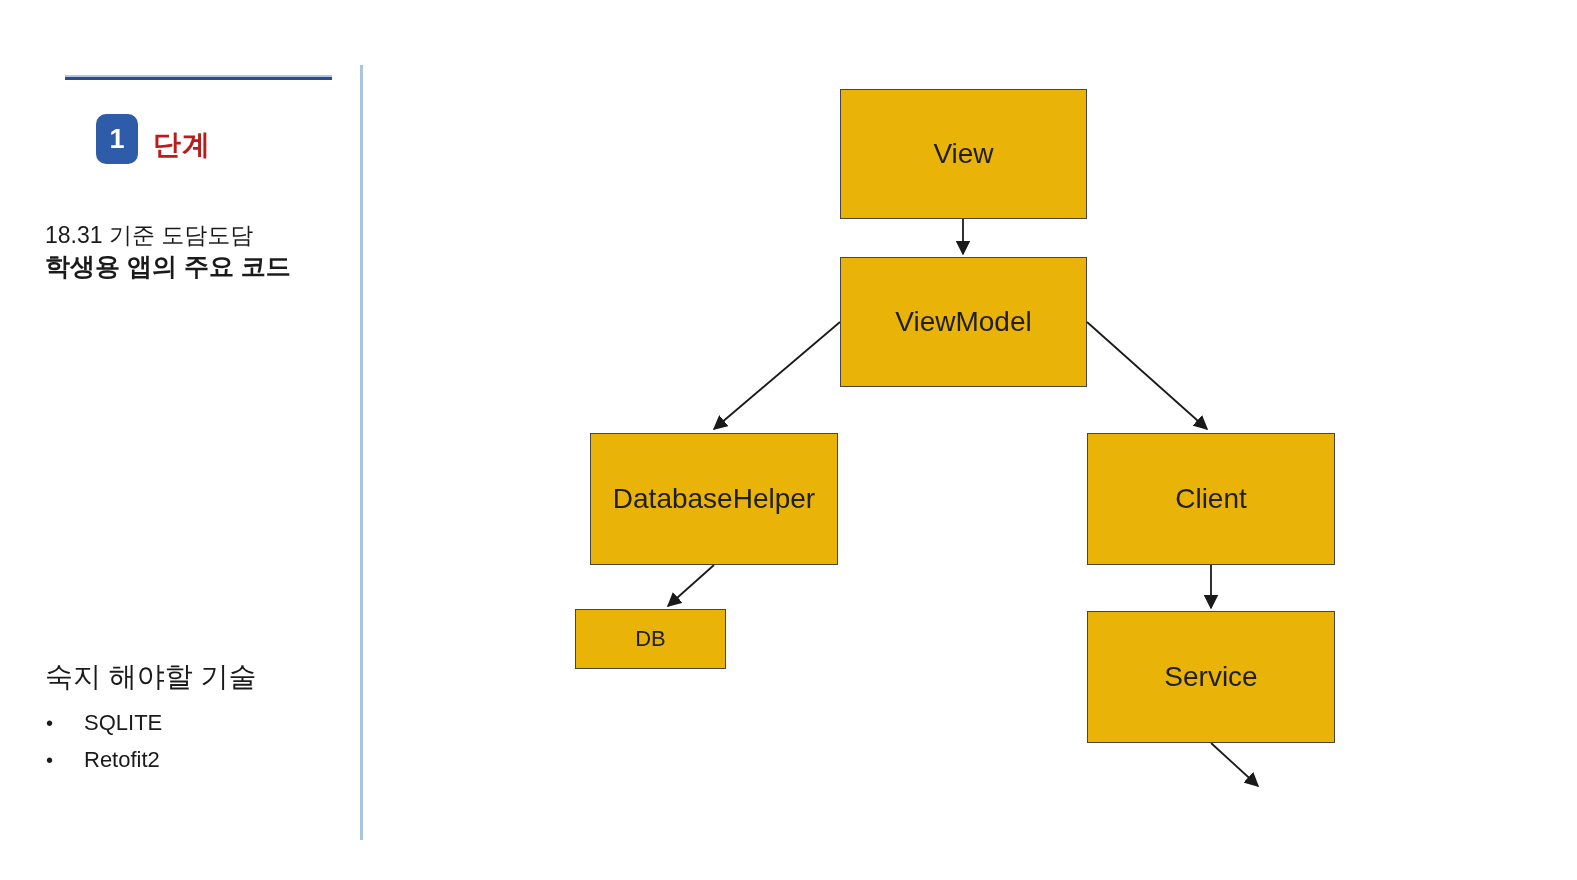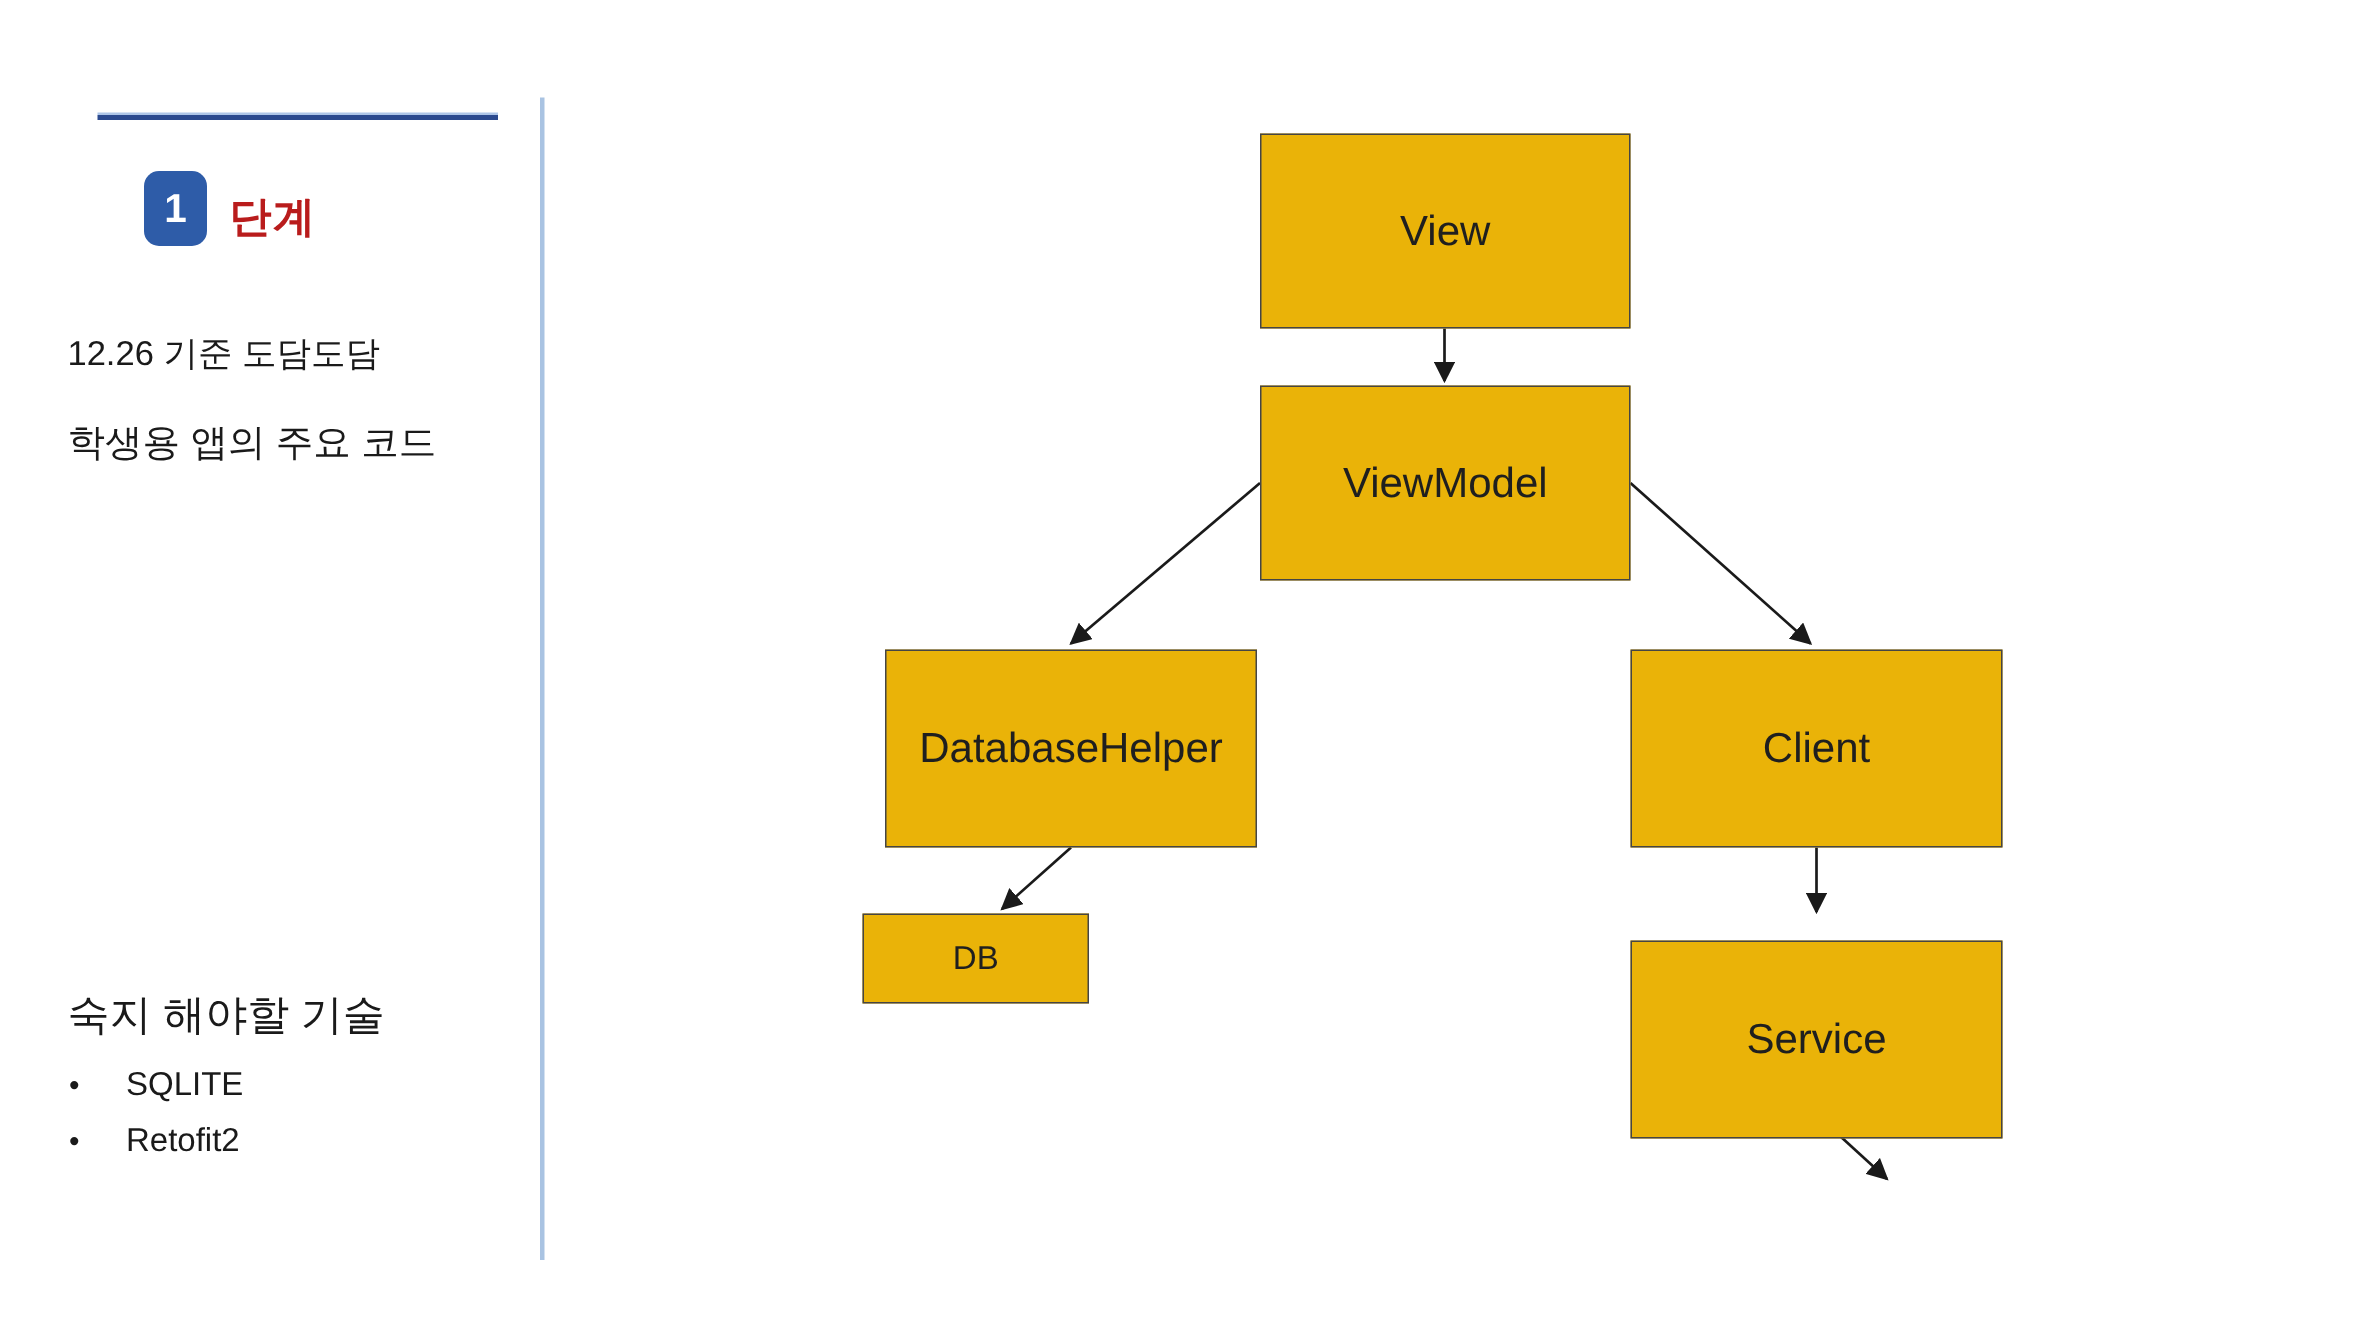--- a/index.html
+++ b/index.html
@@ -40,21 +40,21 @@
     font-weight: bold;
     color: #b91c1c;
     letter-spacing: 1px;
   }
   .subtitle {
     position: absolute;
     left: 45px; top: 220px;
     line-height: 31px;
   }
   .subtitle .line1 { font-size: 23px; font-weight: 400; }
-  .subtitle .line2 { font-size: 25px; font-weight: normal; margin-top: 29px; }
+  .subtitle .line2 { font-size: 25px; font-weight: bold; }
   .section-heading {
     position: absolute;
     left: 45px; top: 658px;
     font-size: 28px;
     font-weight: 400;
   }
   .skill-list {
     position: absolute;
     left: 46px; top: 710px;
     display: flex;
@@ -88,37 +88,37 @@
     display: flex; align-items: center; justify-content: center;
     font-size: 28px;
     color: #1f1f1f;
     box-sizing: border-box;
   }
   .node-view          { left: 840px;  top: 89px;  width: 247px; height: 130px; }
   .node-viewmodel     { left: 840px;  top: 257px; width: 247px; height: 130px; }
   .node-databasehelper{ left: 590px;  top: 433px; width: 248px; height: 132px; }
   .node-client        { left: 1087px; top: 433px; width: 248px; height: 132px; text-align: center; }
   .node-db            { left: 575px;  top: 609px; width: 151px; height: 60px; font-size: 22px; }
-  .node-service       { left: 1087px; top: 611px; width: 248px; height: 132px; margin-top: 16px; }
+  .node-service       { left: 1087px; top: 611px; width: 248px; height: 132px; }
   .node-server        { left: 1183px; top: 789px; width: 152px; height: 64px; font-size: 22px; }
 </style>
 </head>
 <body>
 
 <div class="canvas">
 
   <div class="accent-line"></div>
 
   <div class="step-badge">
     <span>1</span>
   </div>
   <div class="step-label">단계</div>
 
   <div class="subtitle">
-    <div class="line1">12.26 기준 도담도담</div>
+    <div class="line1">18.31 기준 도담도담</div>
     <div class="line2">학생용 앱의 주요 코드</div>
   </div>
 
   <div class="section-heading">숙지 해야할 기술</div>
 
   <div class="skill-list">
     <div class="skill-item">
       <span class="bullet">•</span>
       <span>SQLITE</span>
     </div>

